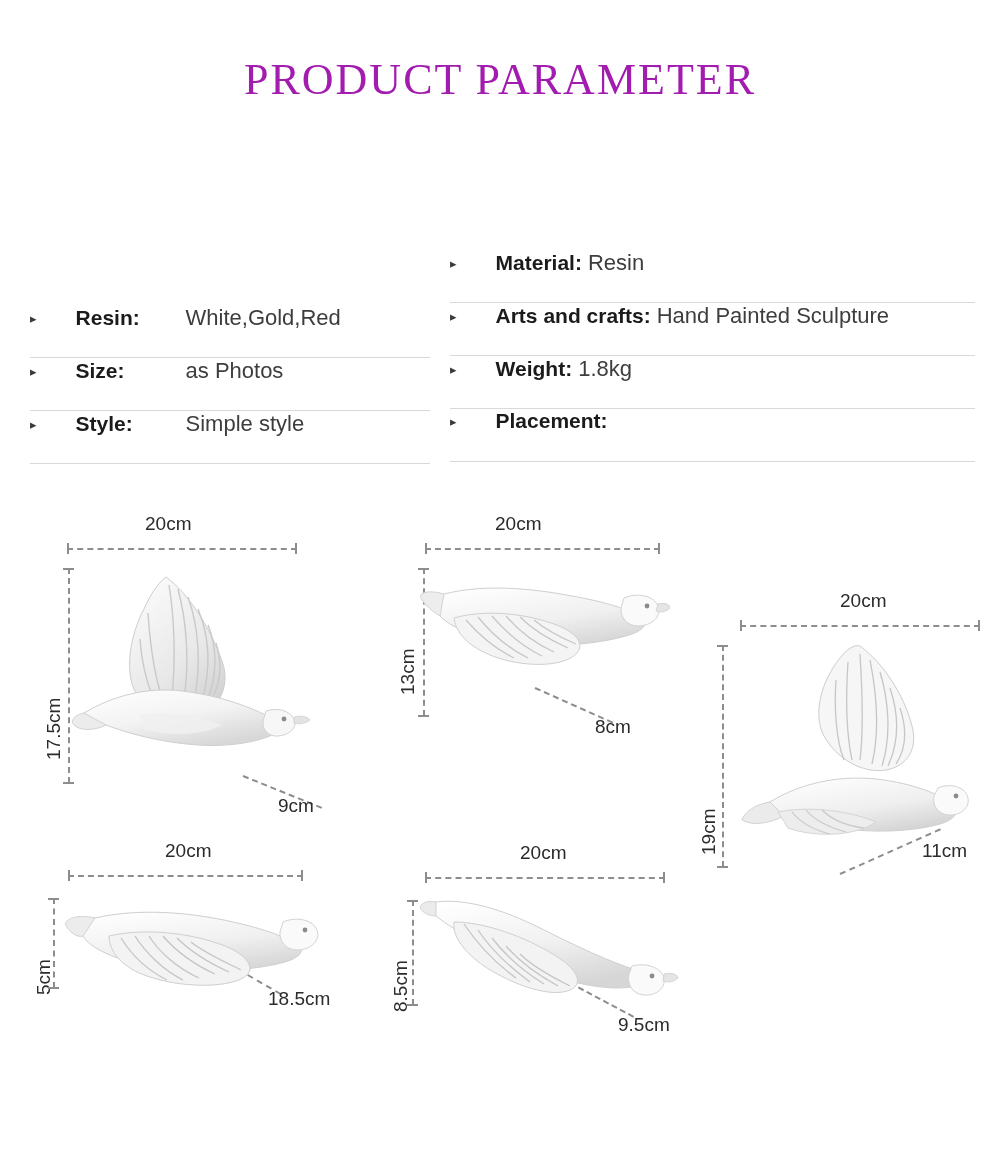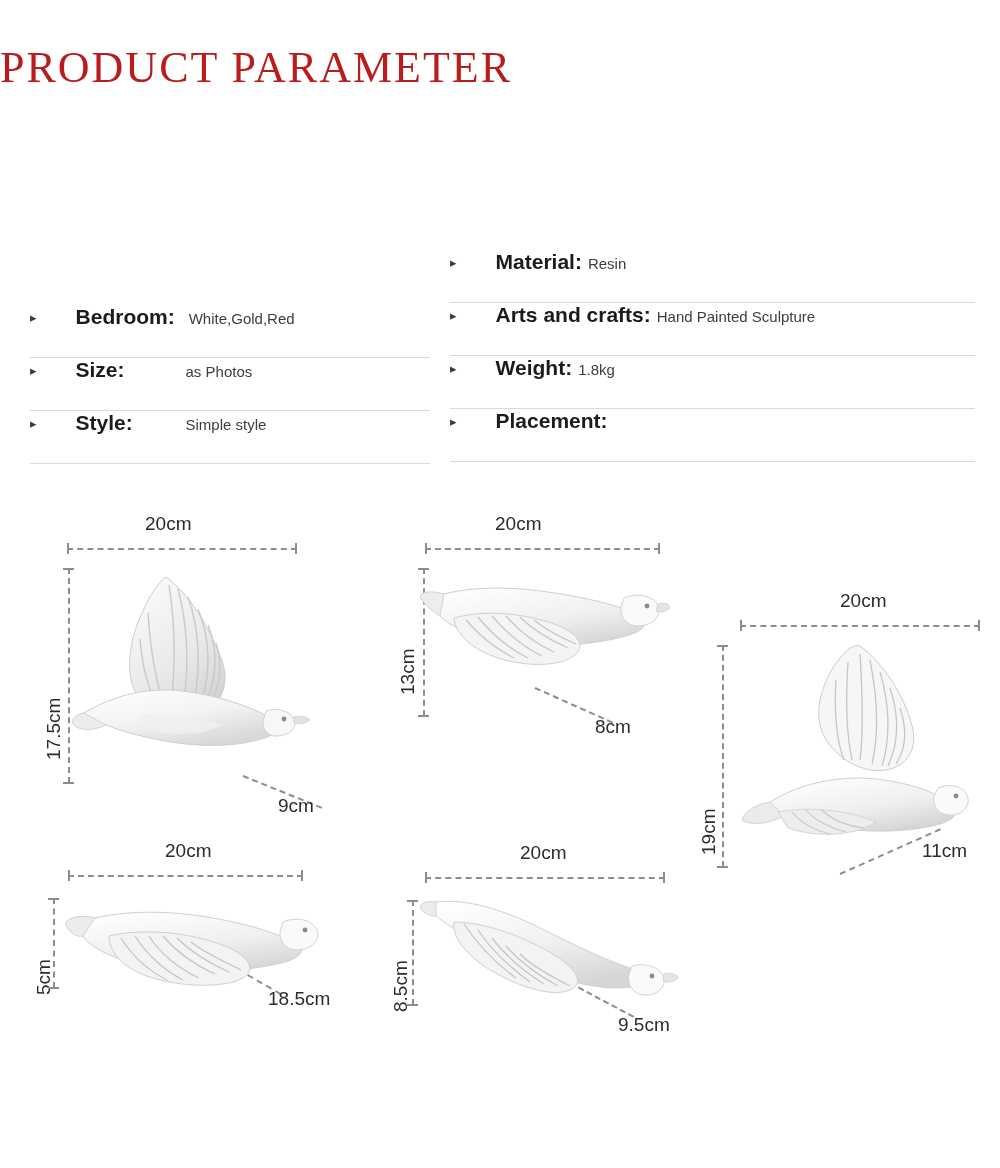--- a/index.html
+++ b/index.html
@@ -11,28 +11,28 @@
     height: 1168px;
     background: #ffffff;
     font-family: "Liberation Sans", sans-serif;
     color: #222;
     position: relative;
     overflow: hidden;
   }
 
   
   .page-title {
-    text-align: left;
+    text-align: center;
     font-family: "Liberation Serif", serif;
     font-size: 44px;
     letter-spacing: 2px;
     font-weight: 400;
-    color: #b91c1c;
+    color: #a21caf;
     margin: 0;
-    padding-top: 44px;
+    padding-top: 56px;
     line-height: 1.1;
   }
 
   
   .specs {
     position: absolute;
     top: 250px;
     left: 0;
     width: 1000px;
     height: 215px;
@@ -64,21 +64,21 @@
     position: relative;
     top: -2px;
   }
   .spec-row .key {
     font-weight: bold;
     font-size: 21px;
     color: #1b1b1b;
     margin-left: 32px;
   }
   .spec-row .val {
-    font-size: 15px;
+    font-size: 22px;
     color: #3d3d3d;
     margin-left: 10px;
     text-align: right;
   }
   
   .spec-col.left .val { margin-left: 14px; }
   .spec-col.left .key { min-width: 96px; display: inline-block; }
   .spec-col.right .val { margin-left: 6px; }
 
   
@@ -136,21 +136,21 @@
 </head>
 <body>
 
 <h1 class="page-title">PRODUCT PARAMETER</h1>
 
 <div class="specs">
 
   <div class="spec-col left">
     <div class="spec-row">
       <span class="arrow">▸</span>
-      <span class="key">Bedroom:</span>
+      <span class="key">Resin:</span>
       <span class="val">White,Gold,Red</span>
     </div>
     <div class="spec-row">
       <span class="arrow">▸</span>
       <span class="key">Size:</span>
       <span class="val">as Photos</span>
     </div>
     <div class="spec-row">
       <span class="arrow">▸</span>
       <span class="key">Style:</span>

